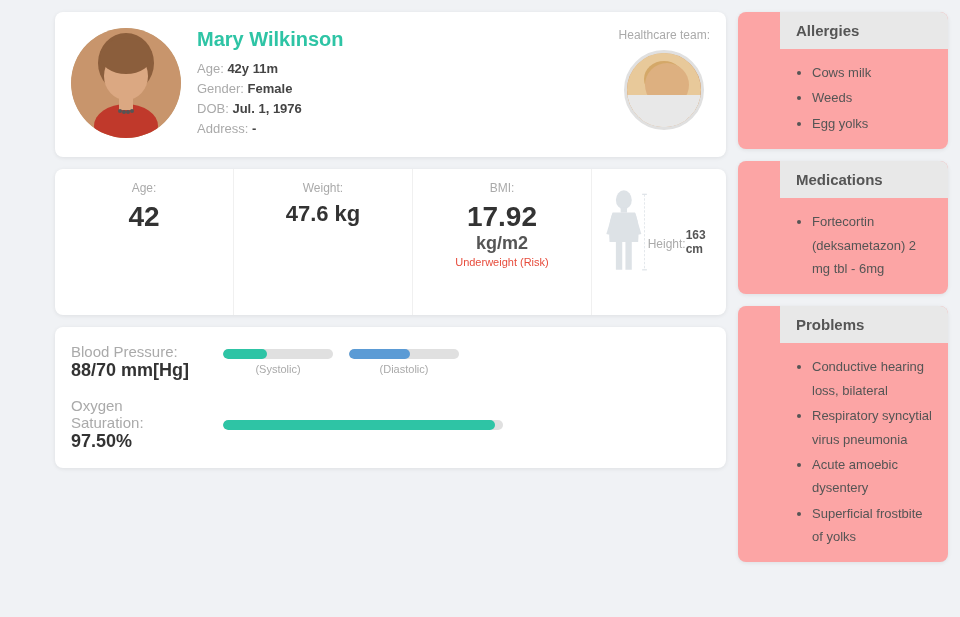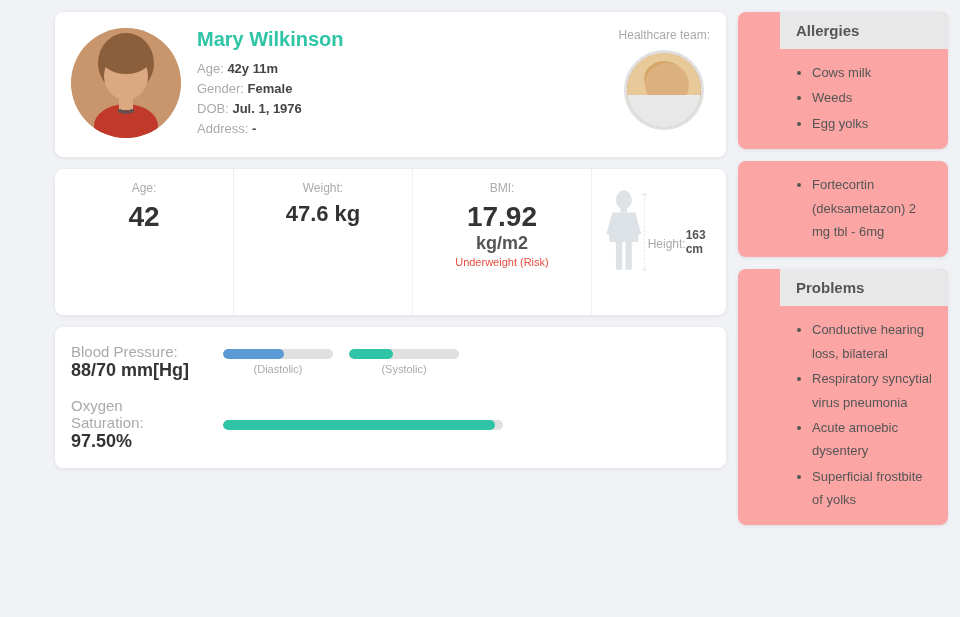--- a/index.html
+++ b/index.html
@@ -344,29 +344,29 @@
     <div class="card vitals-card">
 
       <div class="vital-row">
         <div class="vital-label-block">
           <div class="vital-title">Blood Pressure:</div>
           <div class="vital-value">88/70 mm[Hg]</div>
         </div>
         <div class="vital-bars">
           <div class="bar-group">
             <div class="bar-track">
+              <div class="bar-fill bar-fill-green" style="width:40%"></div>
+            </div>
+            <span class="bar-sub-label">(Systolic)</span>
+          </div>
+          <div class="bar-group">
+            <div class="bar-track">
               <div class="bar-fill bar-fill-blue" style="width:55%"></div>
             </div>
             <span class="bar-sub-label">(Diastolic)</span>
-          </div>
-          <div class="bar-group">
-            <div class="bar-track">
-              <div class="bar-fill bar-fill-green" style="width:40%"></div>
-            </div>
-            <span class="bar-sub-label">(Systolic)</span>
           </div>
         </div>
       </div>
 
       <div class="vital-row">
         <div class="vital-label-block">
           <div class="vital-title">Oxygen<br>Saturation:</div>
           <div class="vital-value">97.50%</div>
         </div>
         <div class="vital-bars">
@@ -388,20 +388,21 @@
       <div class="panel-body">
         <ul class="panel-list">
           <li>Cows milk</li>
           <li>Weeds</li>
           <li>Egg yolks</li>
         </ul>
       </div>
     </div>
 
     <div class="panel-card">
+      <div class="panel-header">Medications</div>
       <div class="panel-body">
         <ul class="panel-list">
           <li>Fortecortin (deksametazon) 2 mg tbl - 6mg</li>
         </ul>
       </div>
     </div>
 
     <div class="panel-card">
       <div class="panel-header">Problems</div>
       <div class="panel-body">

